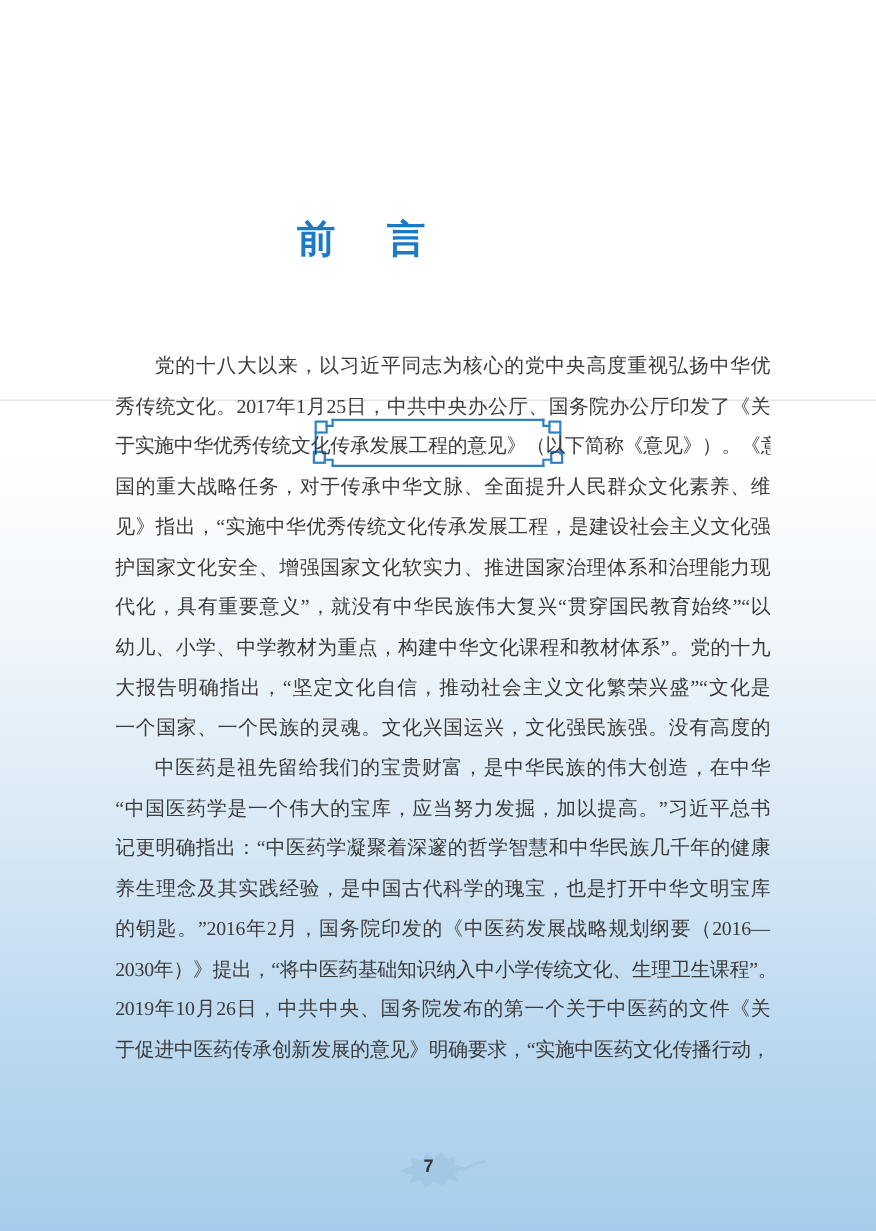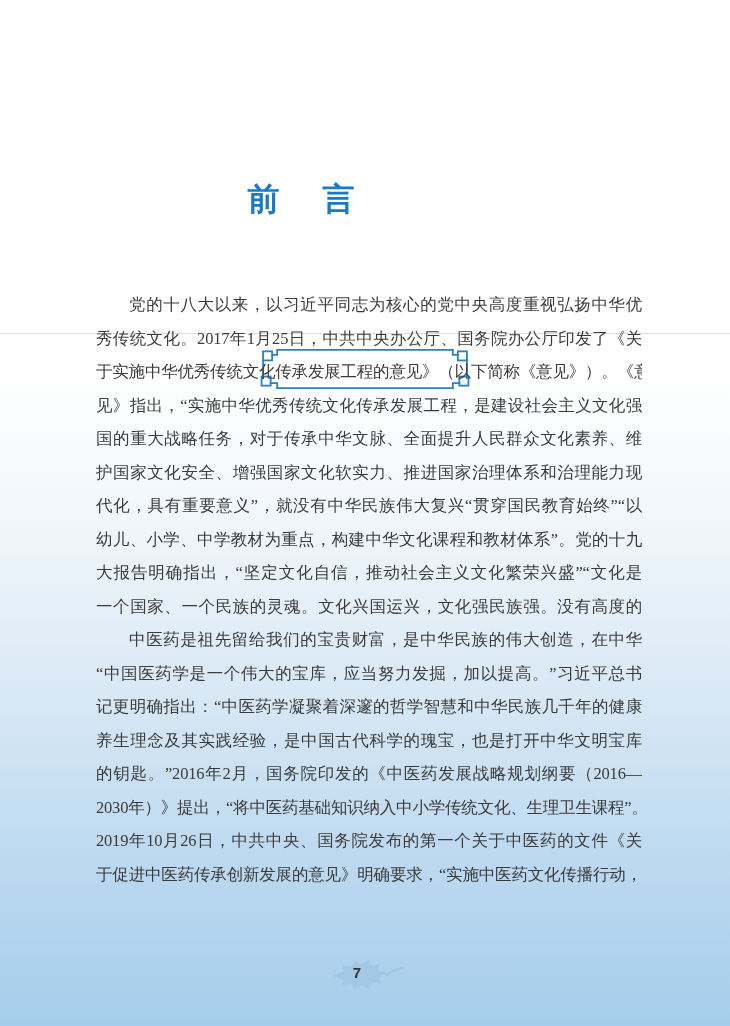--- a/index.html
+++ b/index.html
@@ -66,22 +66,22 @@
     <path d="M197 41 V36 H203.5"></path>
   </svg>
   <div class="title-text">前 言</div>
 </div>
 
 <div class="body-text">
   <div>
       <div class="line indent">党的十八大以来，以习近平同志为核心的党中央高度重视弘扬中华优</div>
       <div class="line">秀传统文化。2017年1月25日，中共中央办公厅、国务院办公厅印发了《关</div>
       <div class="line">于实施中华优秀传统文化传承发展工程的意见》（以下简称《意见》）。《意</div>
+      <div class="line">国的重大战略任务，对于传承中华文脉、全面提升人民群众文化素养、维</div>
       <div class="line">见》指出，“实施中华优秀传统文化传承发展工程，是建设社会主义文化强</div>
-      <div class="line">国的重大战略任务，对于传承中华文脉、全面提升人民群众文化素养、维</div>
       <div class="line">护国家文化安全、增强国家文化软实力、推进国家治理体系和治理能力现</div>
       <div class="line">代化，具有重要意义”，就没有中华民族伟大复兴“贯穿国民教育始终”“以</div>
       <div class="line">幼儿、小学、中学教材为重点，构建中华文化课程和教材体系”。党的十九</div>
       <div class="line">大报告明确指出，“坚定文化自信，推动社会主义文化繁荣兴盛”“文化是</div>
       <div class="line">一个国家、一个民族的灵魂。文化兴国运兴，文化强民族强。没有高度的</div>
     </div>
   <div>
       <div class="line indent">中医药是祖先留给我们的宝贵财富，是中华民族的伟大创造，在中华</div>
       <div class="line">“中国医药学是一个伟大的宝库，应当努力发掘，加以提高。”习近平总书</div>
       <div class="line">记更明确指出：“中医药学凝聚着深邃的哲学智慧和中华民族几千年的健康</div>

